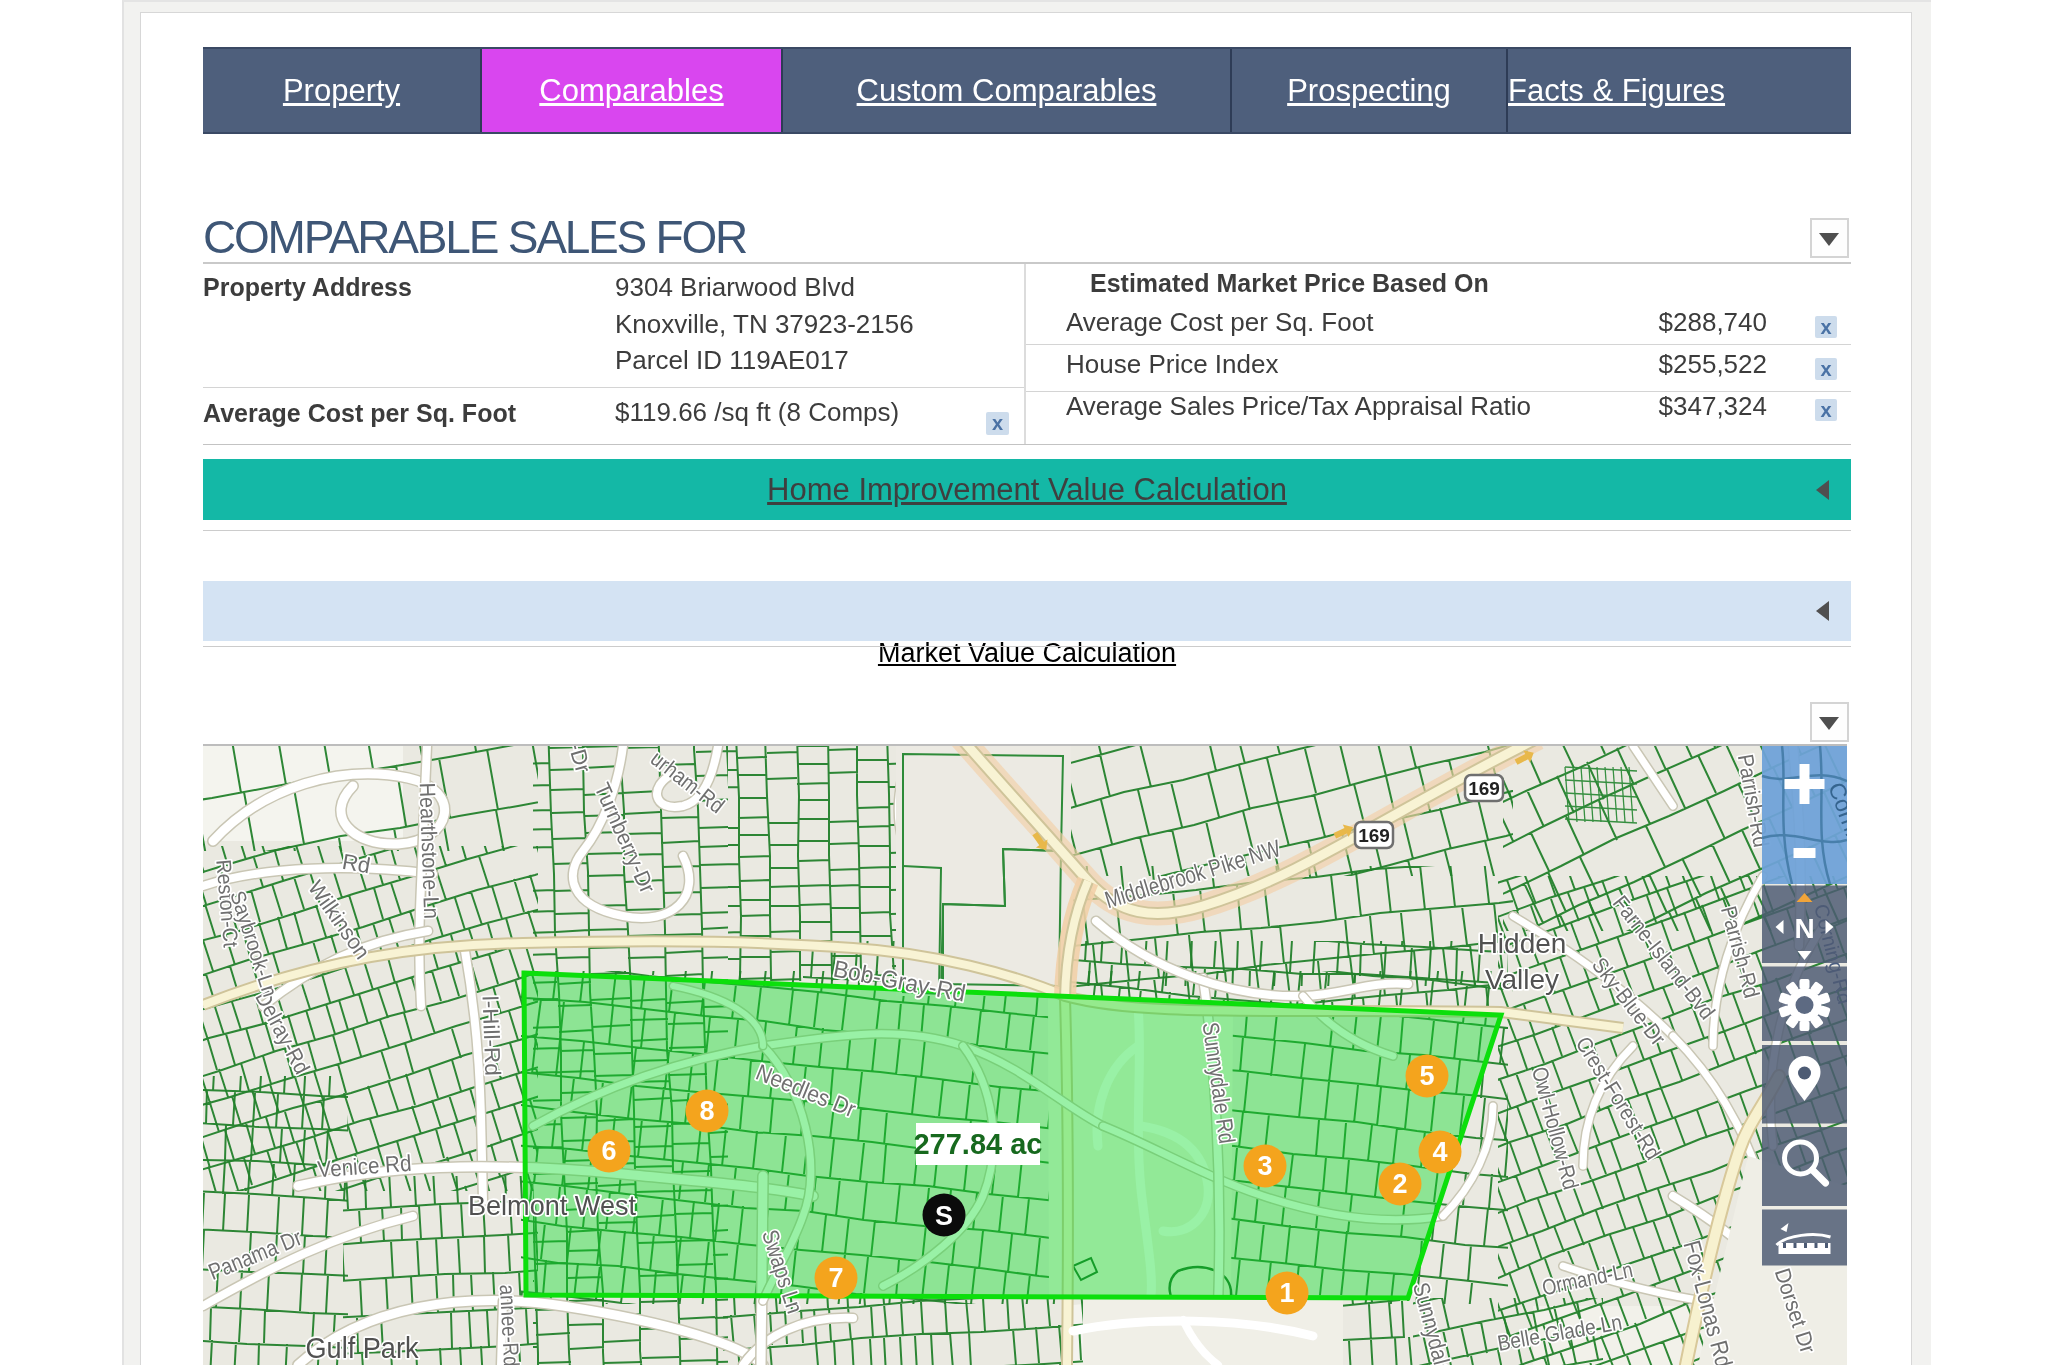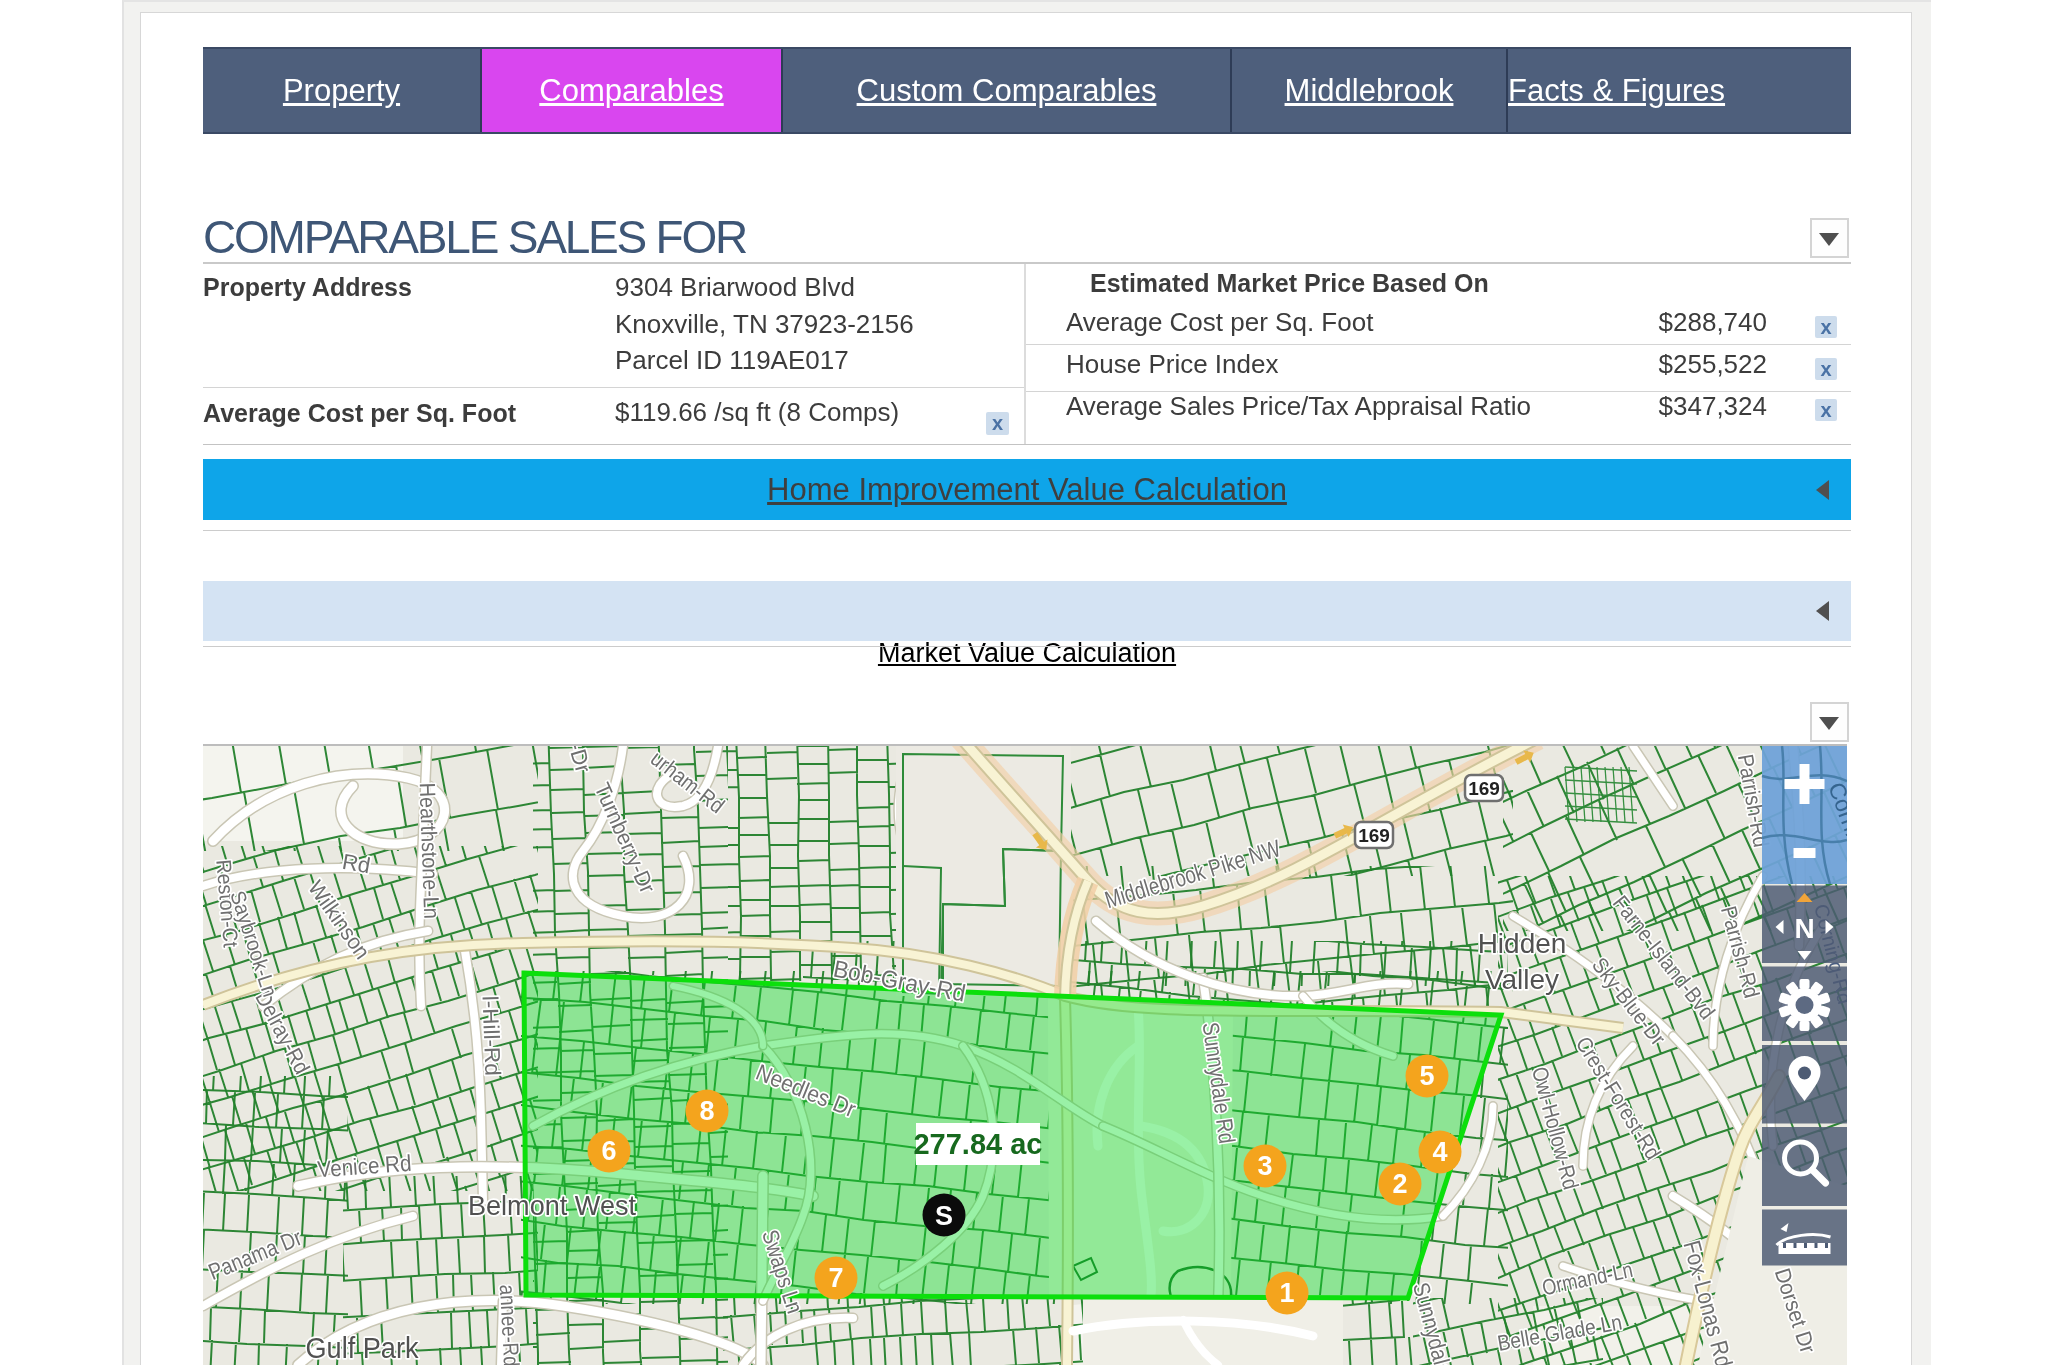--- a/index.html
+++ b/index.html
@@ -6,21 +6,21 @@
   .abs { position:absolute; }
 </style></head>
 <body>
 <div class="abs" style="left:122px;top:0;width:1809px;height:1365px;background:#f2f2f0;border-top:2px solid #e4e4e4;border-left:2px solid #e2e2e2;"></div>
 <div class="abs" style="left:140px;top:12px;width:1772px;height:1353px;background:#ffffff;border:1px solid #d7d7d7;border-bottom:none;"></div>
 
 <div class="abs" style="left:203px;top:47px;width:1648px;height:87px;background:#4e5f7c;border-top:2px solid #3a4964;border-bottom:2px solid #3a4964;">
     <div style="position:absolute;left:0px;top:0;width:277px;height:83px;background:#4e5f7c;color:#fff;font-size:31px;line-height:83px;text-align:center;"><span style="text-decoration:underline;">Property</span></div>
     <div style="position:absolute;left:277px;top:0;width:301px;height:83px;background:#d946ef;border-left:2px solid #2e3c56;color:#fff;font-size:31px;line-height:83px;text-align:center;"><span style="text-decoration:underline;">Comparables</span></div>
     <div style="position:absolute;left:578px;top:0;width:449px;height:83px;background:#4e5f7c;border-left:2px solid #2e3c56;color:#ffffff;font-size:31px;line-height:83px;text-align:center;"><span style="text-decoration:underline;">Custom Comparables</span></div>
-    <div style="position:absolute;left:1027px;top:0;width:276px;height:83px;background:#4e5f7c;border-left:2px solid #2e3c56;color:#fff;font-size:31px;line-height:83px;text-align:center;"><span style="text-decoration:underline;">Middlebrook</span></div>
+    <div style="position:absolute;left:1027px;top:0;width:276px;height:83px;background:#4e5f7c;border-left:2px solid #2e3c56;color:#fff;font-size:31px;line-height:83px;text-align:center;"><span style="text-decoration:underline;">Prospecting</span></div>
     <div style="position:absolute;left:1303px;top:0;width:345px;height:83px;background:#4e5f7c;border-left:2px solid #2e3c56;color:#fff;font-size:31px;line-height:83px;text-align:left;"><span style="text-decoration:underline;">Facts &amp; Figures</span></div>
   </div>
 
 <div class="abs" style="left:203px;top:214px;font-size:46px;line-height:1;letter-spacing:-2.2px;color:#3e5676;">COMPARABLE SALES FOR</div>
 <div style="position:absolute;left:1810px;top:218px;width:39px;height:40px;background:#fefefe;border:2px solid #d4d4d4;">
     <div style="position:absolute;left:7px;top:13px;width:0;height:0;border-left:10px solid transparent;border-right:10px solid transparent;border-top:13px solid #4f4f4f;"></div>
   </div>
 <div class="abs" style="left:203px;top:262px;width:1648px;height:2px;background:#c9c9c9;"></div>
 
 <div class="abs" style="left:203px;top:269px;font-size:25px;font-weight:bold;line-height:36.5px;">Property Address</div>
@@ -38,21 +38,21 @@
 <div class="abs" style="left:1026px;top:344px;width:825px;height:1px;background:#d4d4d4;"></div>
 <div class="abs" style="left:1066px;top:346px;font-size:26px;line-height:36.5px;">House Price Index</div>
 <div class="abs" style="left:1567px;top:346px;width:200px;font-size:26px;line-height:36.5px;text-align:right;">$255,522</div>
 <div style="position:absolute;left:1815px;top:358px;width:22px;height:22px;background:#cddcec;color:#4a72a5;font-weight:bold;font-size:20px;line-height:22px;text-align:center;border-radius:2px;">x</div>
 <div class="abs" style="left:1026px;top:391px;width:825px;height:1px;background:#d4d4d4;"></div>
 <div class="abs" style="left:1066px;top:388px;font-size:26px;line-height:36.5px;">Average Sales Price/Tax Appraisal Ratio</div>
 <div class="abs" style="left:1567px;top:388px;width:200px;font-size:26px;line-height:36.5px;text-align:right;">$347,324</div>
 <div style="position:absolute;left:1815px;top:399px;width:22px;height:22px;background:#cddcec;color:#4a72a5;font-weight:bold;font-size:20px;line-height:22px;text-align:center;border-radius:2px;">x</div>
 <div class="abs" style="left:203px;top:444px;width:1648px;height:1px;background:#c3c3c3;"></div>
 
-<div class="abs" style="left:203px;top:459px;width:1648px;height:61px;background:#0ea5e9;">
+<div class="abs" style="left:203px;top:459px;width:1648px;height:61px;background:#14b8a6;">
   <div style="width:100%;text-align:center;font-size:31px;color:#3f3f3f;line-height:61px;"><span style="text-decoration:underline;">Home Improvement Value Calculation</span></div>
   <div style="position:absolute;right:22px;top:21px;width:0;height:0;border-top:10px solid transparent;border-bottom:10px solid transparent;border-right:13px solid #4f4f4f;"></div>
 </div>
 <div class="abs" style="left:203px;top:530px;width:1648px;height:1px;background:#cccccc;"></div>
 <div class="abs" style="left:203px;top:581px;width:1648px;height:60px;background:#d4e3f3;">
   <div style="width:100%;text-align:center;font-size:27px;color:#000000;line-height:60px;margin-top:42px;"><span style="text-decoration:underline;">Market Value Calculation</span></div>
   <div style="position:absolute;right:22px;top:20px;width:0;height:0;border-top:10px solid transparent;border-bottom:10px solid transparent;border-right:13px solid #4f4f4f;"></div>
 </div>
 <div class="abs" style="left:203px;top:646px;width:1648px;height:1px;background:#cccccc;"></div>
 

